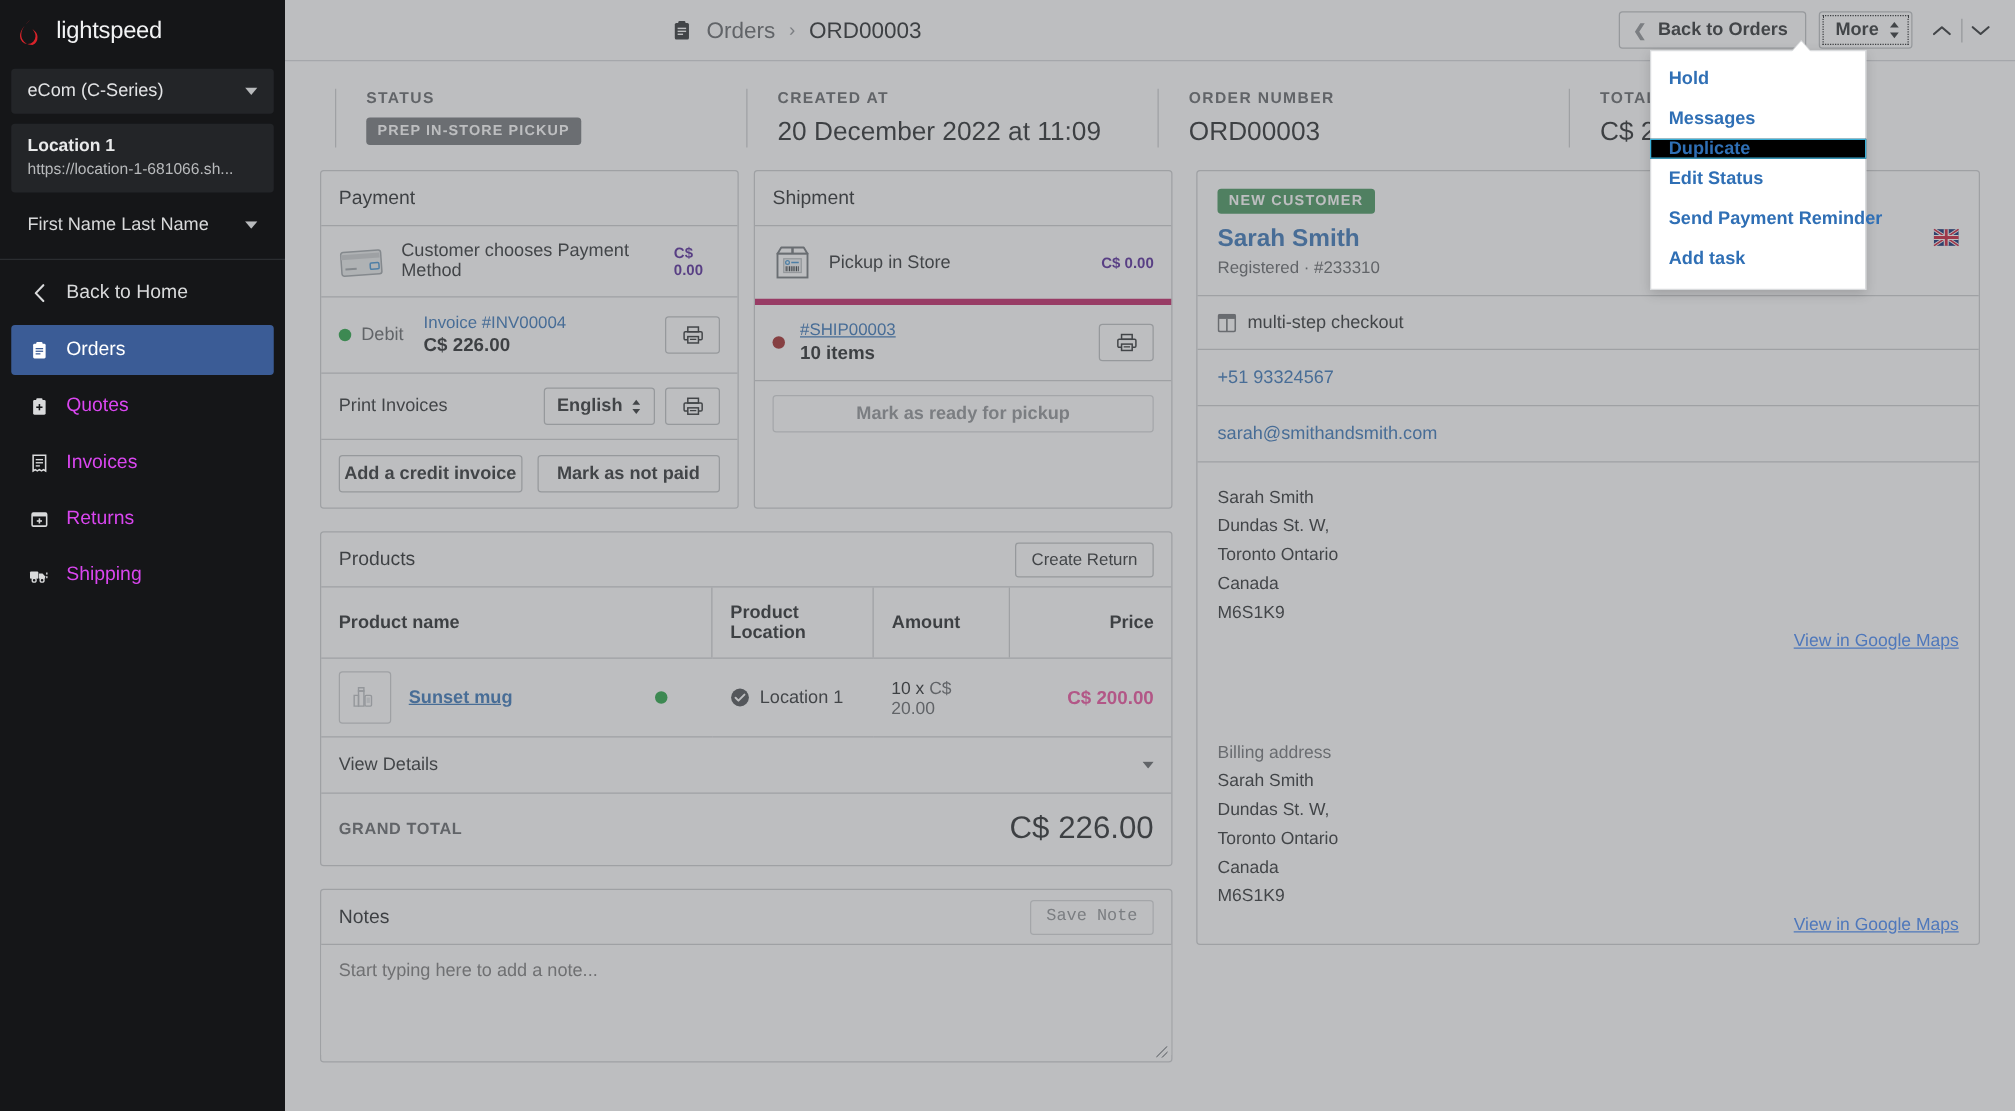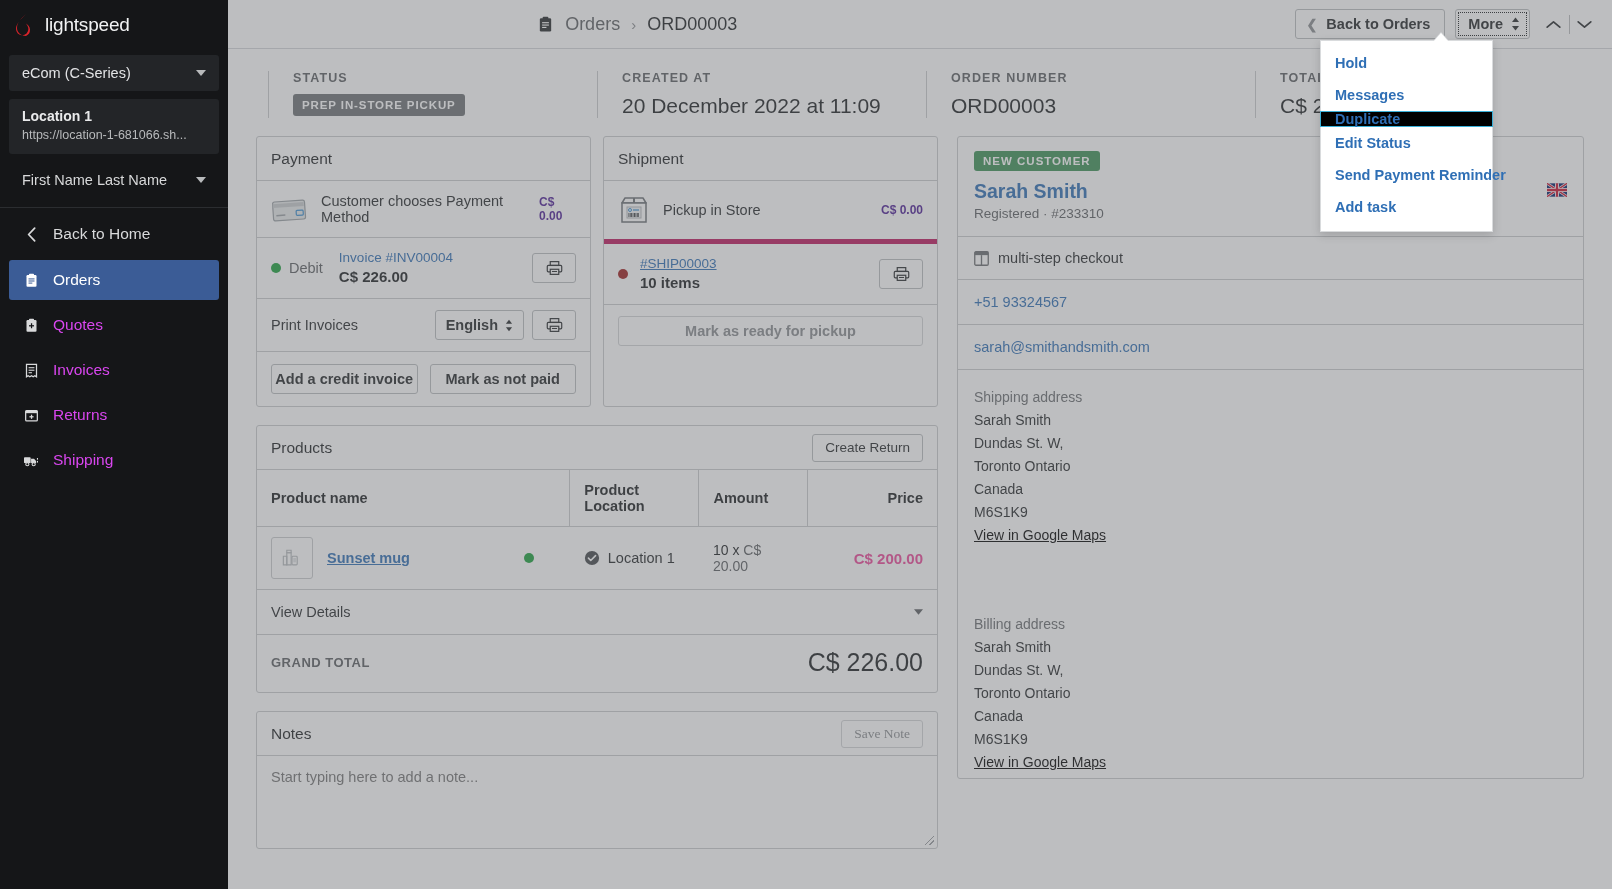--- a/index.html
+++ b/index.html
@@ -196,21 +196,21 @@
   .amt-cell b { color: #1c1f21; font-weight: 400; }
   .price-cell { text-align: right; font-size: 15px; font-weight: 700; color: #ec4899; }
 
   .viewdetails { display: flex; align-items: center; padding: 14px; border-bottom: 1px solid #c9cbcd; font-size: 14.5px; color: #25282a; }
   .viewdetails .caret { margin-left: auto; color: #5c5f62; font-size: 10px; }
   .grandtotal { display: flex; align-items: center; padding: 13px 14px 15px; }
   .gt-label { font-size: 13px; font-weight: 700; letter-spacing: 0.5px; color: #5c5f62; }
   .gt-value { margin-left: auto; font-size: 25px; color: #1c1f21; }
 
   .small-btn { height: 28px; padding: 0 12px; font-size: 13.5px; }
-  .save-note-btn { height: 28px; padding: 0 12px; font-size: 13.5px; border: 1px solid #d3d5d7; color: #8a8d90; background: #fff; border-radius: 3px; font-family: Liberation Serif, serif; }
+  .save-note-btn { height: 28px; padding: 0 12px; font-size: 13.5px; border: 1px solid #d3d5d7; color: #8a8d90; background: #fff; border-radius: 3px; font-family: Liberation Mono, monospace; }
   .notes-area {
     width: 100%; border: none; resize: none; outline: none;
     padding: 13px 14px; font-size: 14.5px; color: #8a8d90;
     font-family: "Liberation Sans", sans-serif; height: 88px; background: #fff;
   }
   .notes-grip { position: relative; }
   .notes-grip::after {
     content: ""; position: absolute; right: 3px; bottom: 3px; width: 9px; height: 9px;
     background:
       linear-gradient(135deg, transparent 45%, #9a9da0 45%, #9a9da0 55%, transparent 55%),
@@ -226,21 +226,21 @@
   }
   .cust-name { font-size: 19.5px; color: #2f6fb5; font-weight: 700; line-height: 26px; }
   .cust-sub { font-size: 13.5px; color: #5c5f62; margin-top: 2px; }
   .flag { position: absolute; right: 16px; top: 46px; width: 20px; height: 14px; }
 
   .cust-row { padding: 13px 16px; border-bottom: 1px solid #c9cbcd; display: flex; align-items: center; gap: 9px; font-size: 14.5px; color: #25282a; }
   .cust-link-row { padding: 14px 16px; border-bottom: 1px solid #c9cbcd; font-size: 14.5px; color: #2f6fb5; }
   .addr-block { padding: 16px 16px 4px; }
   .addr-label { font-size: 14px; color: #6a6d70; line-height: 23px; }
   .addr-line { font-size: 14px; color: #25282a; line-height: 23px; }
-  .addr-link { font-size: 14px; color: #000000; line-height: 23px; display: block; }
+  .addr-link { font-size: 14px; color: #3b82f6; line-height: 23px; display: block; text-align: right; }
   .addr-gap { height: 46px; }
 
   
   .dropdown {
     position: absolute; left: 1320px; top: 40px; width: 173px;
     background: #fff; border: 1px solid #d9dbdd;
     box-shadow: 0 3px 9px rgba(0,0,0,0.16);
     z-index: 60; padding: 6px 0 8px 0;
   }
   .dd-item {
@@ -682,21 +682,20 @@
                   <rect x="7.3" y="4.4" width="1.4" height="10.8" fill="#6a6d70"></rect>
                 </svg>
               </span>
               <span>multi-step checkout</span>
             </div>
 
             <div class="cust-link-row">+51 93324567</div>
             <div class="cust-link-row">sarah@smithandsmith.com</div>
 
             <div class="addr-block">
-              <div class="addr-label">Shipping address</div>
               <div class="addr-line">Sarah Smith</div>
               <div class="addr-line">Dundas St. W,</div>
               <div class="addr-line">Toronto Ontario</div>
               <div class="addr-line">Canada</div>
               <div class="addr-line">M6S1K9</div>
               <a class="addr-link" href="#">View in Google Maps</a>
             </div>
 
             <div class="addr-gap"></div>
 

